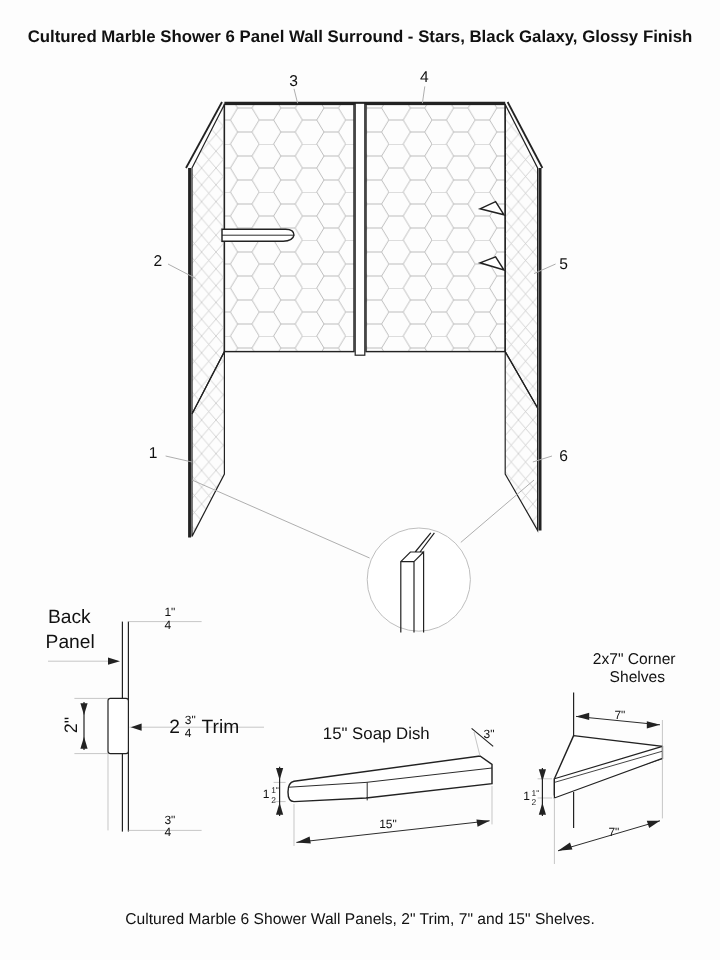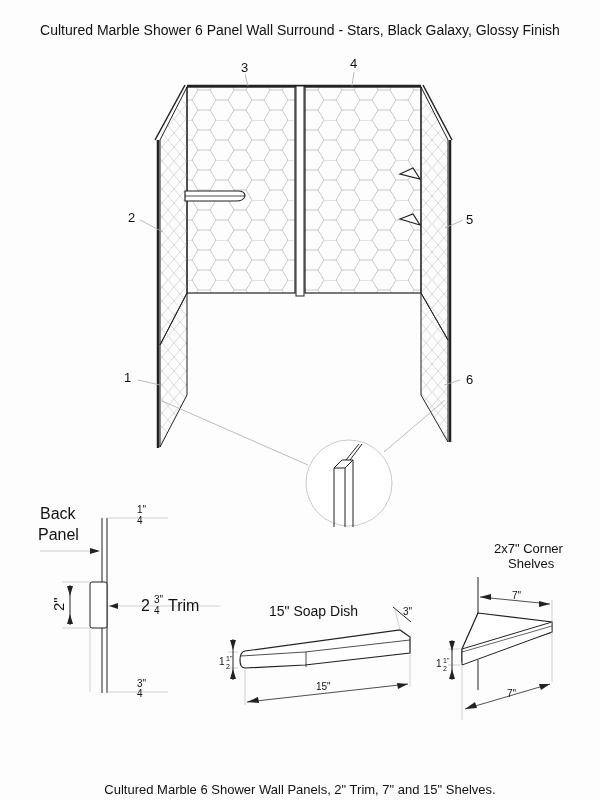--- a/index.html
+++ b/index.html
@@ -1,20 +1,20 @@
 <!DOCTYPE html>
 <html><head>
 <meta charset="utf-8">
 <style>
   html, body { margin:0; padding:0; background:#fdfdfd; }
   body { width:600px; height:800px; position:relative; overflow:hidden;
          font-family:"Liberation Sans", sans-serif; color:#111; }
   .title { position:absolute; left:0; top:22px; width:600px; text-align:center;
-           font-size:14px; }
-  .caption { position:absolute; left:0; top:758px; width:600px; text-align:center; font-size:13px;margin-top:24px; }
+           font-size:14px;font-weight:bold; }
+  .caption { position:absolute; left:0; top:758px; width:600px; text-align:center; font-size:13px; }
   svg { position:absolute; left:0; top:0; }
   .lbl { font-family:"Liberation Sans", sans-serif; fill:#111; }
 </style>
 </head>
 <body>
 
 <div class="title">Cultured Marble Shower 6 Panel Wall Surround - Stars, Black Galaxy, Glossy Finish</div>
 
 <svg width="600" height="800" viewBox="0 0 600 800">
   <defs>

